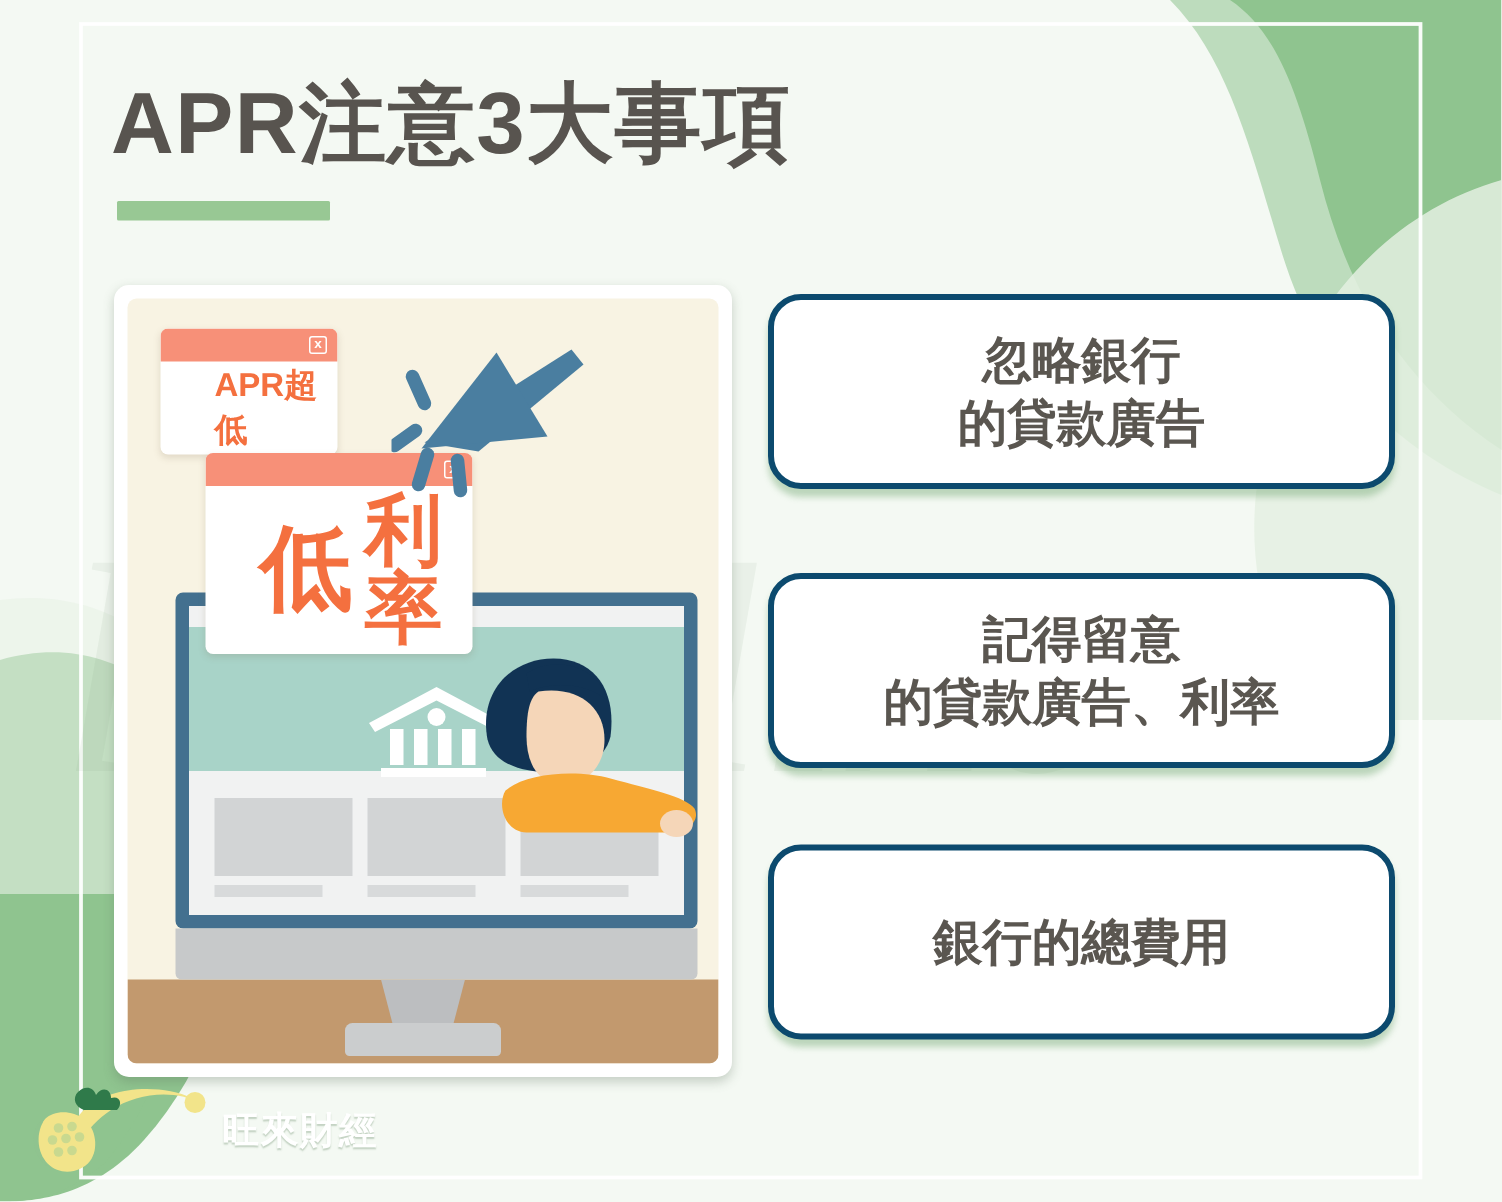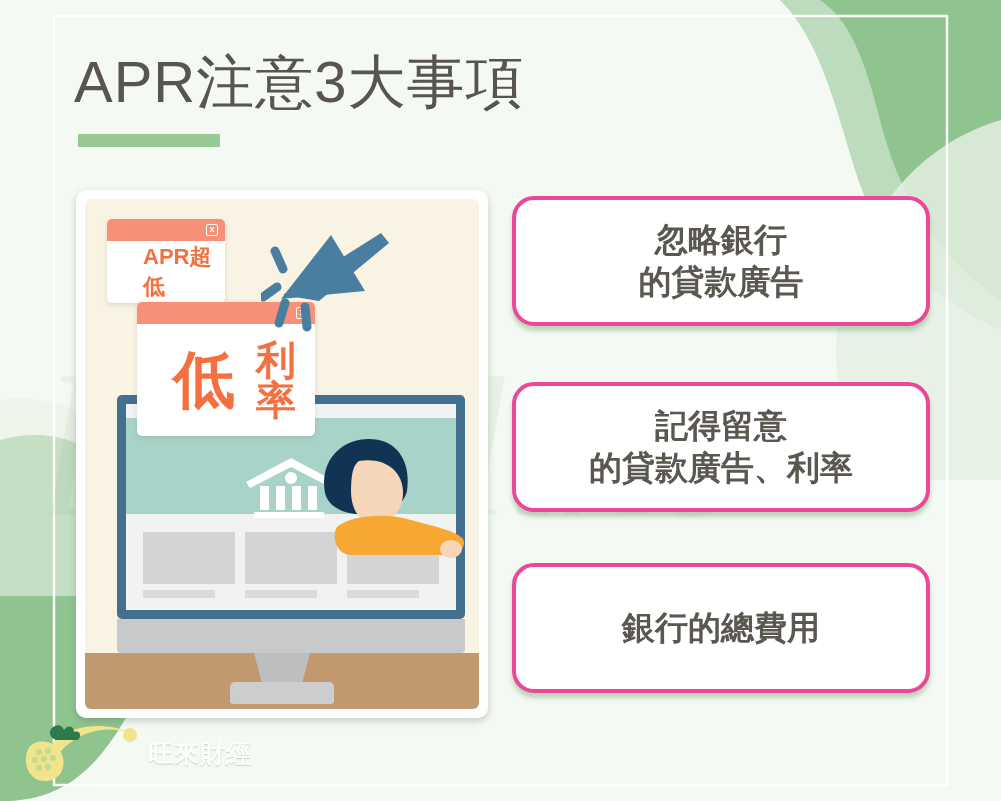--- a/index.html
+++ b/index.html
@@ -35,21 +35,21 @@
     white-space: nowrap;
     user-select: none;
     pointer-events: none;
   }
 
   
   .title {
     position: absolute;
     left: 74px; top: 44px;
     font-size: 58px;
-    font-weight: normal;
+    font-weight: bold;
     color: #58544f;
     letter-spacing: 1px;
     white-space: nowrap;
   }
   .title-underline {
     position: absolute;
     left: 78px; top: 134px;
     width: 142px; height: 13px;
     background: #98c894;
     border-radius: 1px;
@@ -176,31 +176,31 @@
   .popup-body {
     display: flex; align-items: center; justify-content: center;
     color: #f4703f;
     padding-left: 36px;
   }
   #popup-a { left: 22px; top: 20px; width: 118px; }
   #popup-a .popup-body { height: 62px; font-size: 22px; font-weight: bold; }
   #popup-b { left: 52px; top: 103px; width: 178px; }
   #popup-b .popup-body { height: 112px; }
   .big-char { font-size: 62px; font-weight: bold; line-height: 1; }
-  .small-chars { font-size: 40px; font-weight: bold; line-height: 1; margin-left: 21px; }
+  .small-chars { font-size: 52px; font-weight: bold; line-height: 1; margin-left: 8px; }
 
   .cursor { position: absolute; left: 176px; top: 30px; }
 
   
   .tip-card {
     position: absolute;
     left: 512px;
     width: 418px; height: 130px;
     background: #ffffff;
-    border: 4px solid #ec4899;
+    border: 4px solid #0c4a6e;
     border-radius: 22px;
     box-sizing: border-box;
     display: flex;
     flex-direction: column;
     align-items: center;
     justify-content: center;
     box-shadow: 0 5px 4px rgba(120,170,120,0.45);
   }
   .tip-line {
     font-size: 33px;

